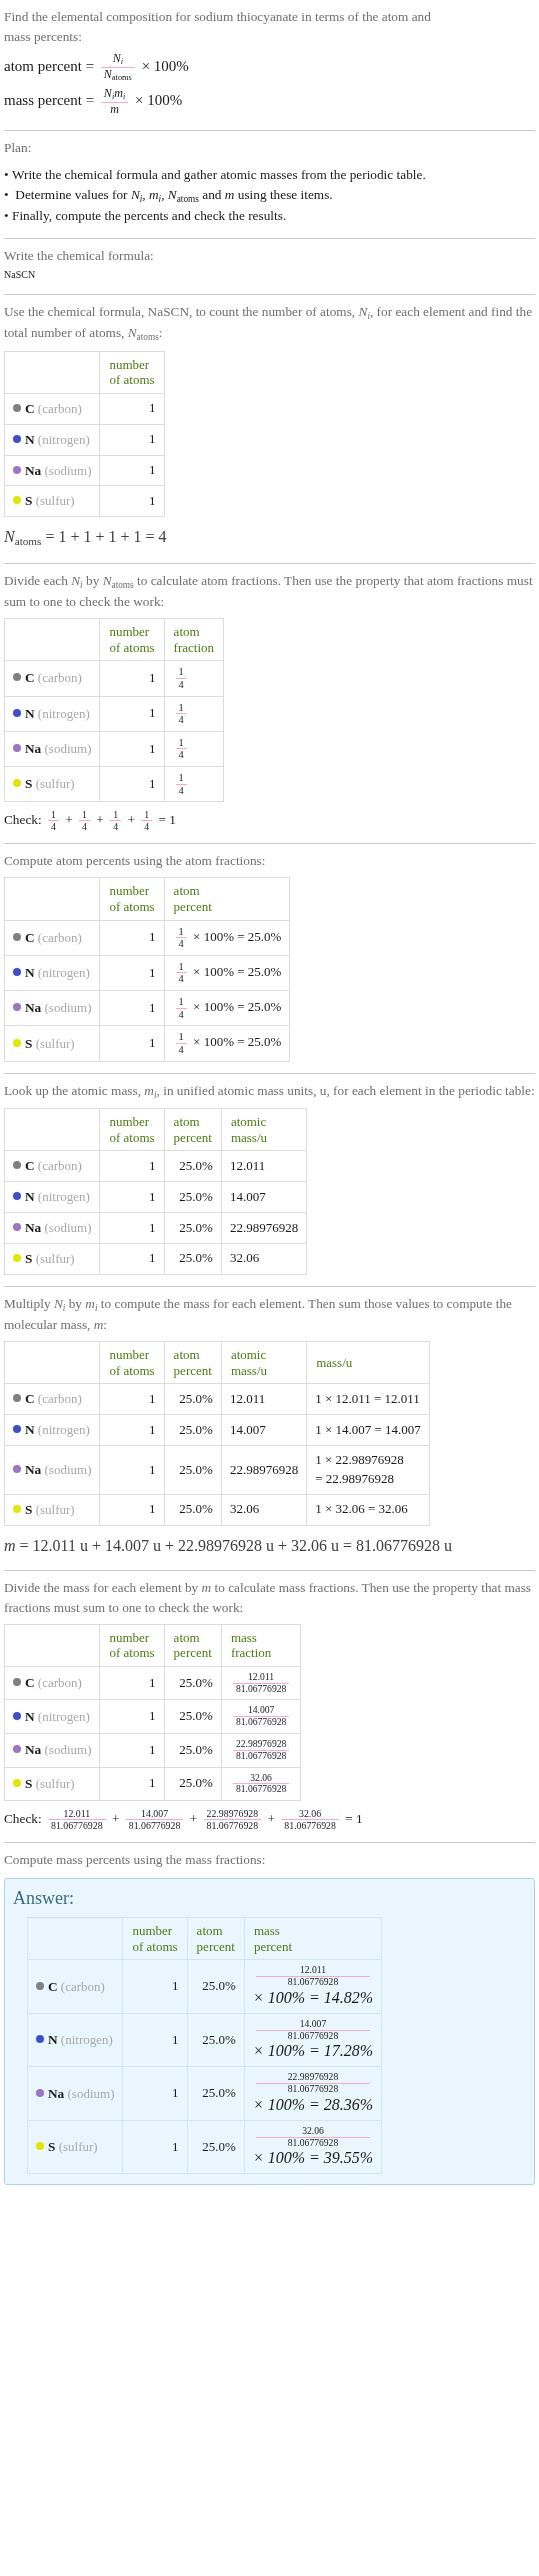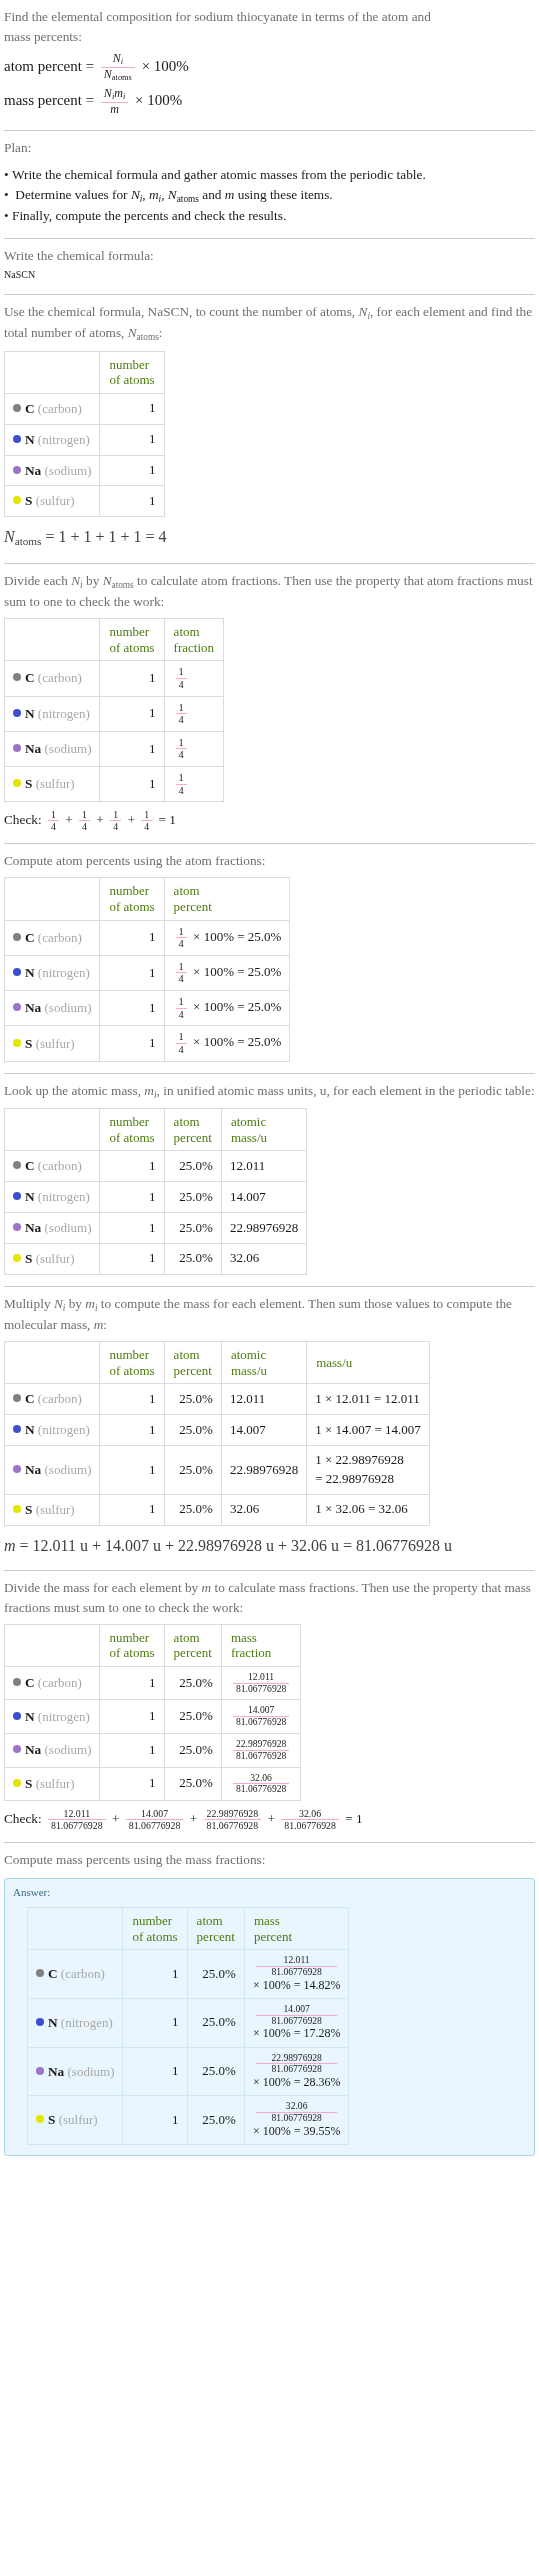--- a/index.html
+++ b/index.html
@@ -103,28 +103,28 @@
   
   .answer-pod {
     border: 1px solid #a8d4e4;
     background: #eaf6fd;
     border-radius: 3px;
     margin-top: 8px;
     padding: 6px 8px 10px 8px;
   }
   .answer-label {
     color: #3a6c86;
-    font-size: 11px;
+    font-size: 18px;
     margin-bottom: 5px;
   }
   .answer-pod table.elt th,
   .answer-pod table.elt td { border-color: #cfe7f3; }
   .answer-pod table.elt { margin-left: 14px; }
   .mass-pct-cell { line-height: 1.25; white-space: nowrap; }
-  .smalltxt { font-size: 12px; }
+  .smalltxt { font-size: 16px; font-style: italic; }
 </style>
 </head>
 <body>
 
 <div class="page">
 
   <div class="section">
     <div class="prompt">
       <span>Find the elemental composition for sodium thiocyanate in terms of the atom and</span><br>
       <span>mass percents:</span>

